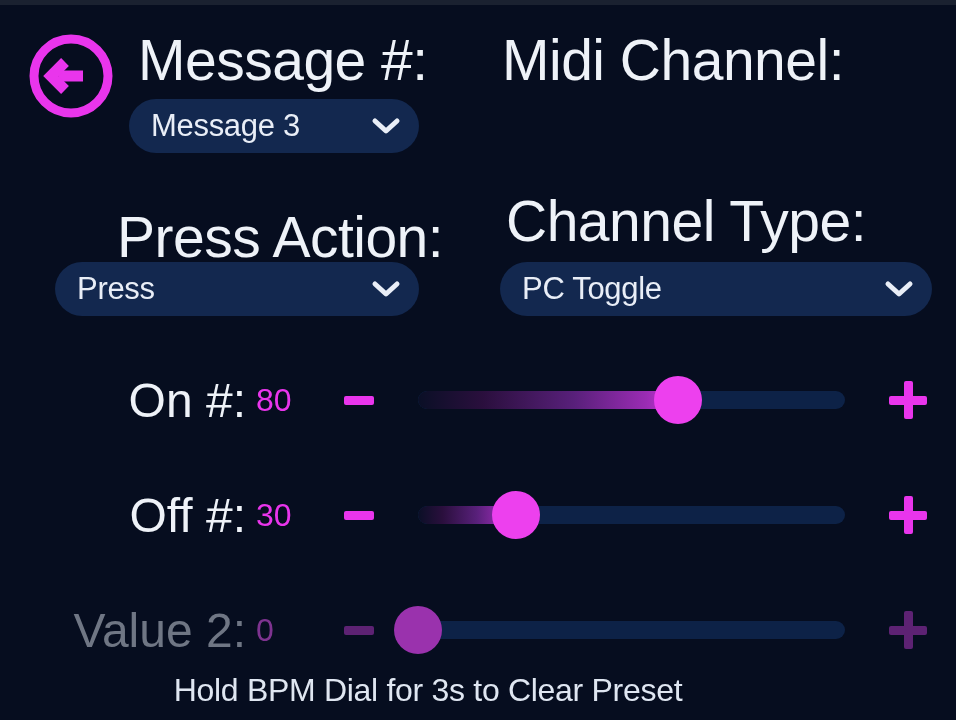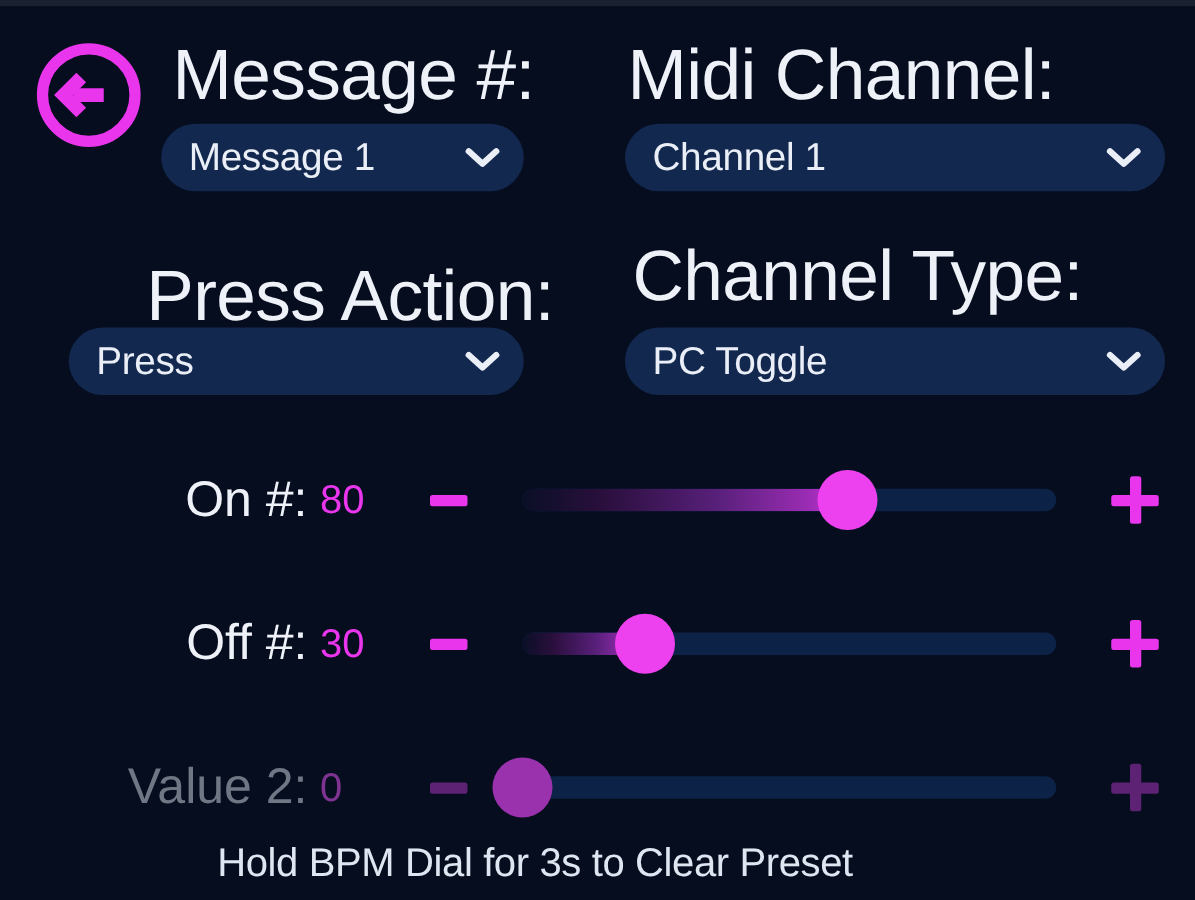--- a/index.html
+++ b/index.html
@@ -87,21 +87,21 @@
     width: 956px;
     height: 70px;
     display: block;
   }
   .slider-label {
     position: absolute;
     right: 710px;              
     top: 50%;
     transform: translateY(-50%);
     color: #eef2f8;
-    font-size: 40px;
+    font-size: 48px;
     white-space: nowrap;
   }
   .slider-value {
     position: absolute;
     left: 256px;
     top: 50%;
     transform: translateY(-50%);
     color: #e935ec;
     font-size: 32px;
     white-space: nowrap;
@@ -220,36 +220,28 @@
         <path d="M40 32 L26 46 L40 60" fill="none" stroke="#e935ec" stroke-width="11" stroke-linejoin="miter" stroke-linecap="butt"></path>
       </svg>
     </span>
   </div>
 
   <div class="field-label" style="left:138px; top:27px;">Message #:</div>
 
   <div class="field-label" style="left:502px; top:27px;">Midi Channel:</div>
 
   <div class="dropdown" style="left:129px; top:99px; width:290px;">
-    <span class="dd-value">Message 1</span>
+    <span class="dd-value">Message 3</span>
     <span class="chev">
       <svg width="30" height="20" viewBox="0 0 30 20">
         <path d="M4 5 L15 15 L26 5" fill="none" stroke="#e9eef7" stroke-width="5" stroke-linecap="round" stroke-linejoin="round"></path>
       </svg>
     </span>
   </div>
 
-  <div class="dropdown" style="left:500px; top:99px; width:432px;">
-    <span class="dd-value">Channel 1</span>
-    <span class="chev">
-      <svg width="30" height="20" viewBox="0 0 30 20">
-        <path d="M4 5 L15 15 L26 5" fill="none" stroke="#e9eef7" stroke-width="5" stroke-linecap="round" stroke-linejoin="round"></path>
-      </svg>
-    </span>
-  </div>
 
   <div class="field-label" style="left:98px; top:204px;margin-left:19px;">Press Action:</div>
 
   <div class="field-label" style="left:506px; top:188px;">Channel Type:</div>
 
   <div class="dropdown" style="left:500px; top:262px; width:432px;">
     <span class="dd-value">PC Toggle</span>
     <span class="chev">
       <svg width="30" height="20" viewBox="0 0 30 20">
         <path d="M4 5 L15 15 L26 5" fill="none" stroke="#e9eef7" stroke-width="5" stroke-linecap="round" stroke-linejoin="round"></path>

